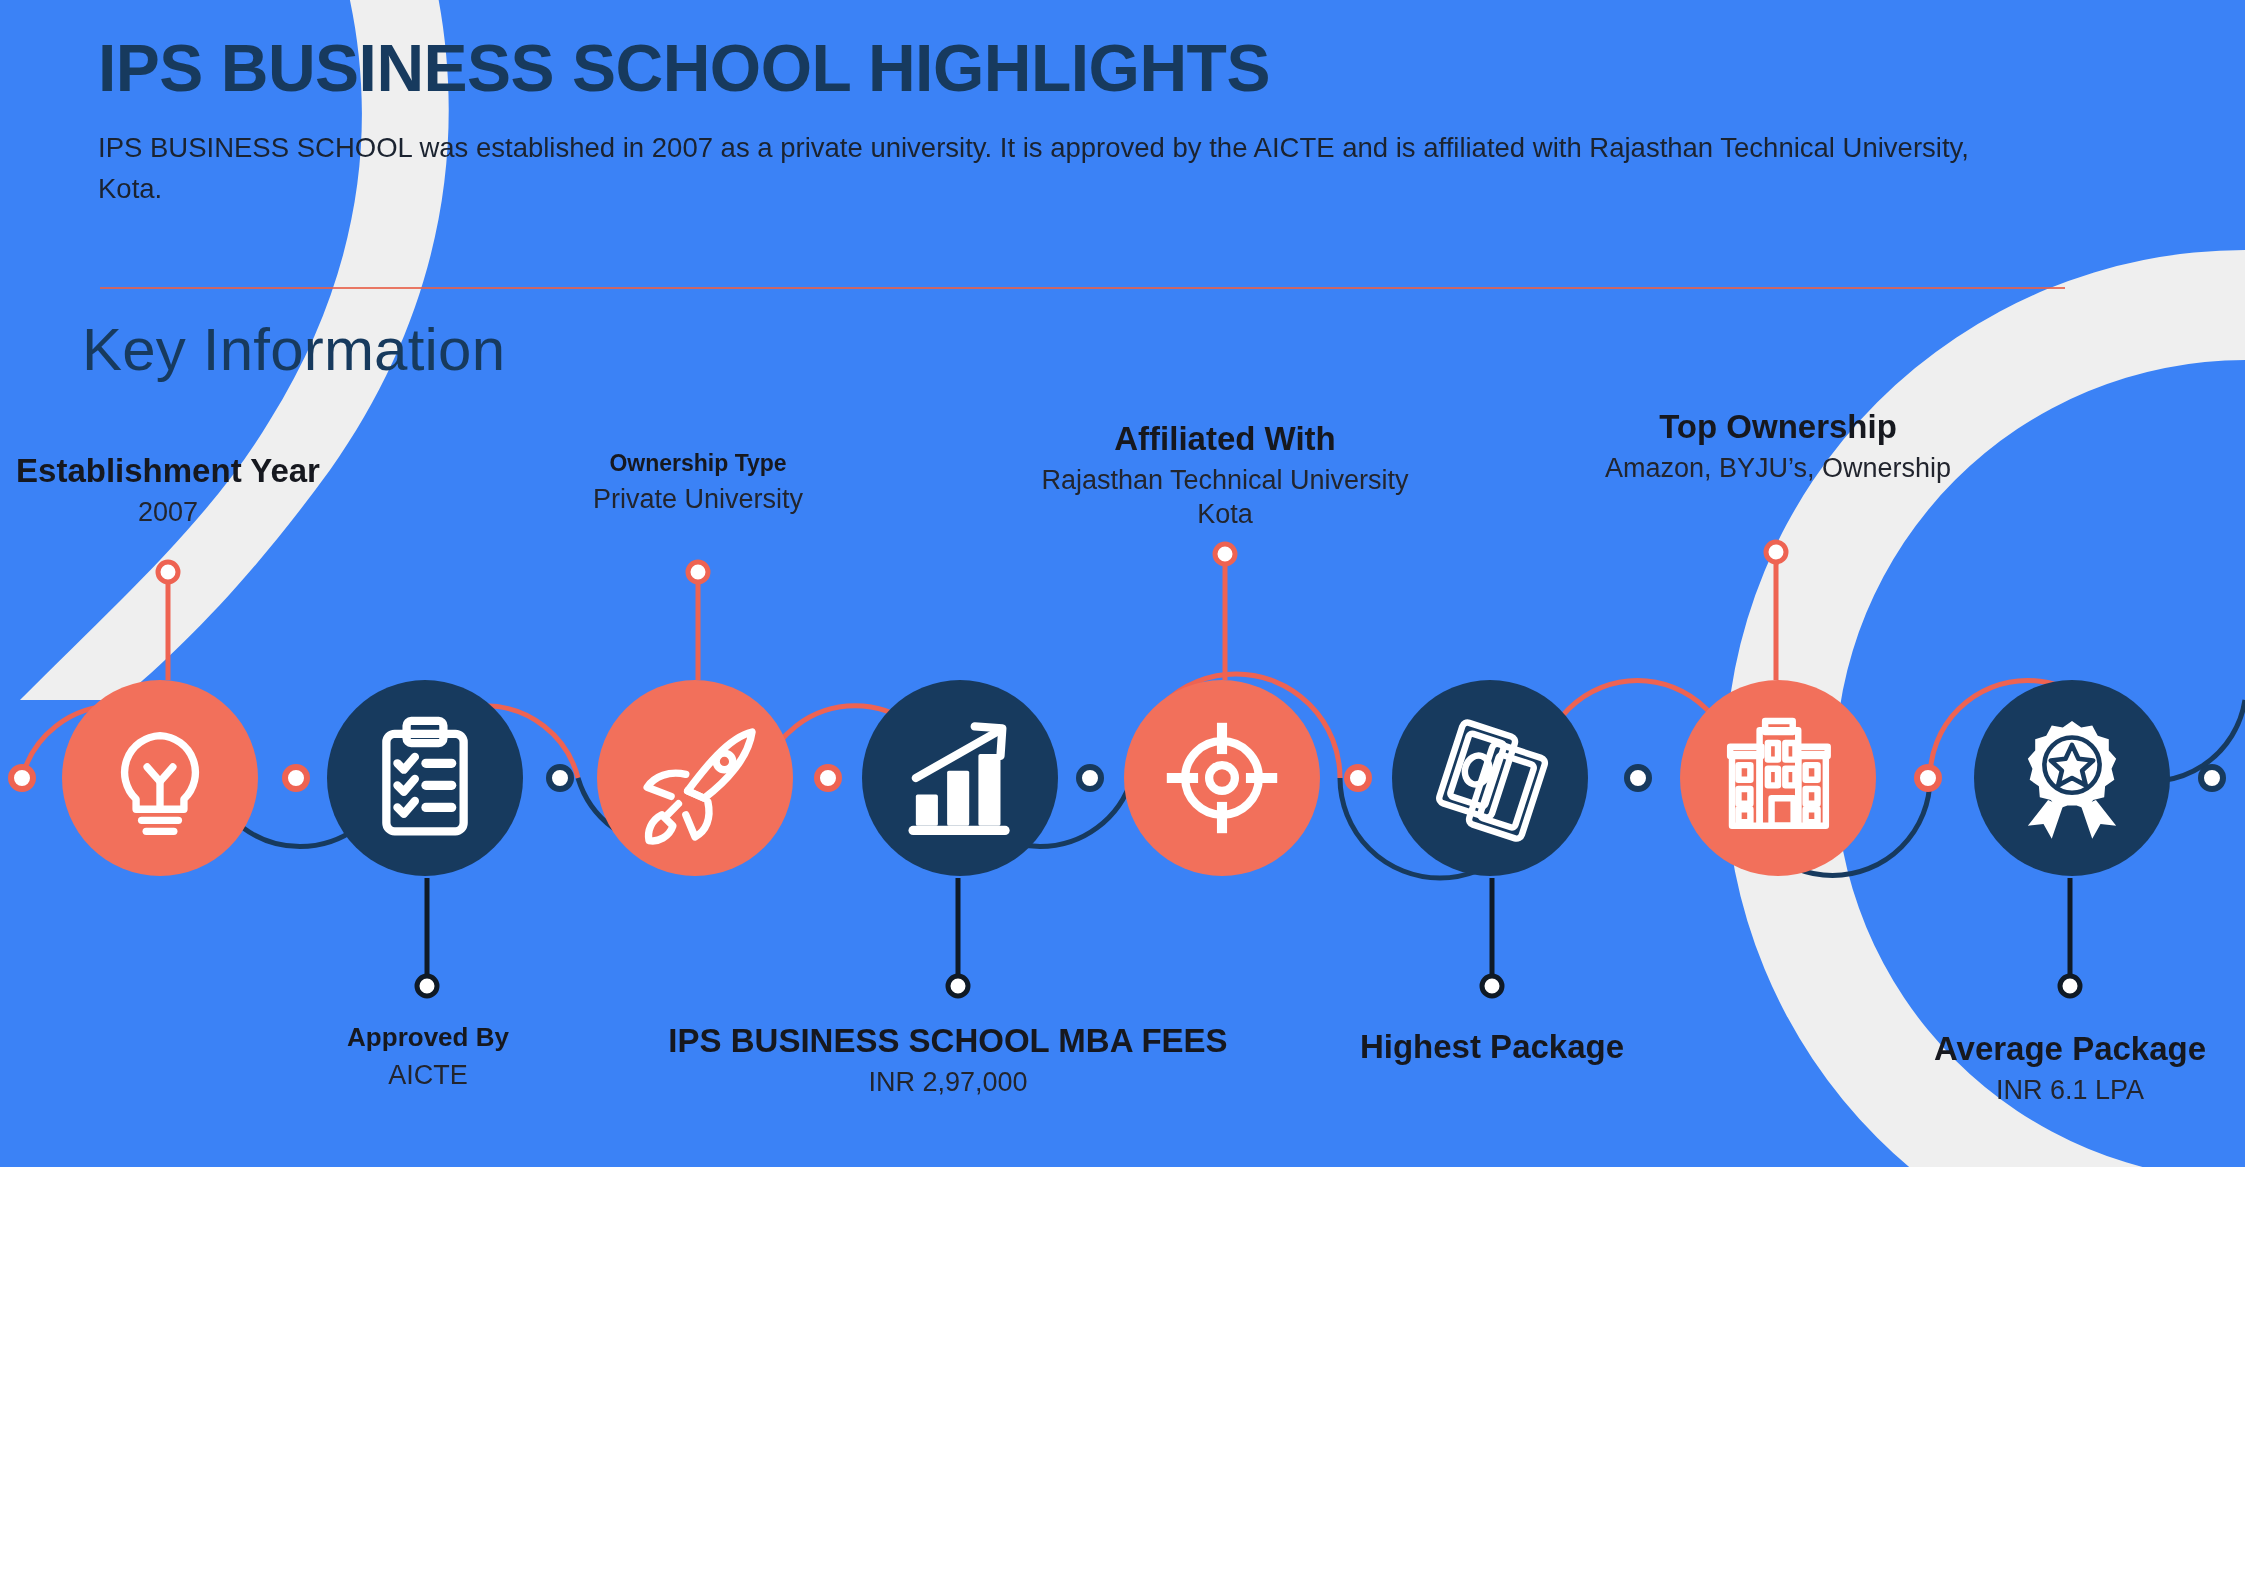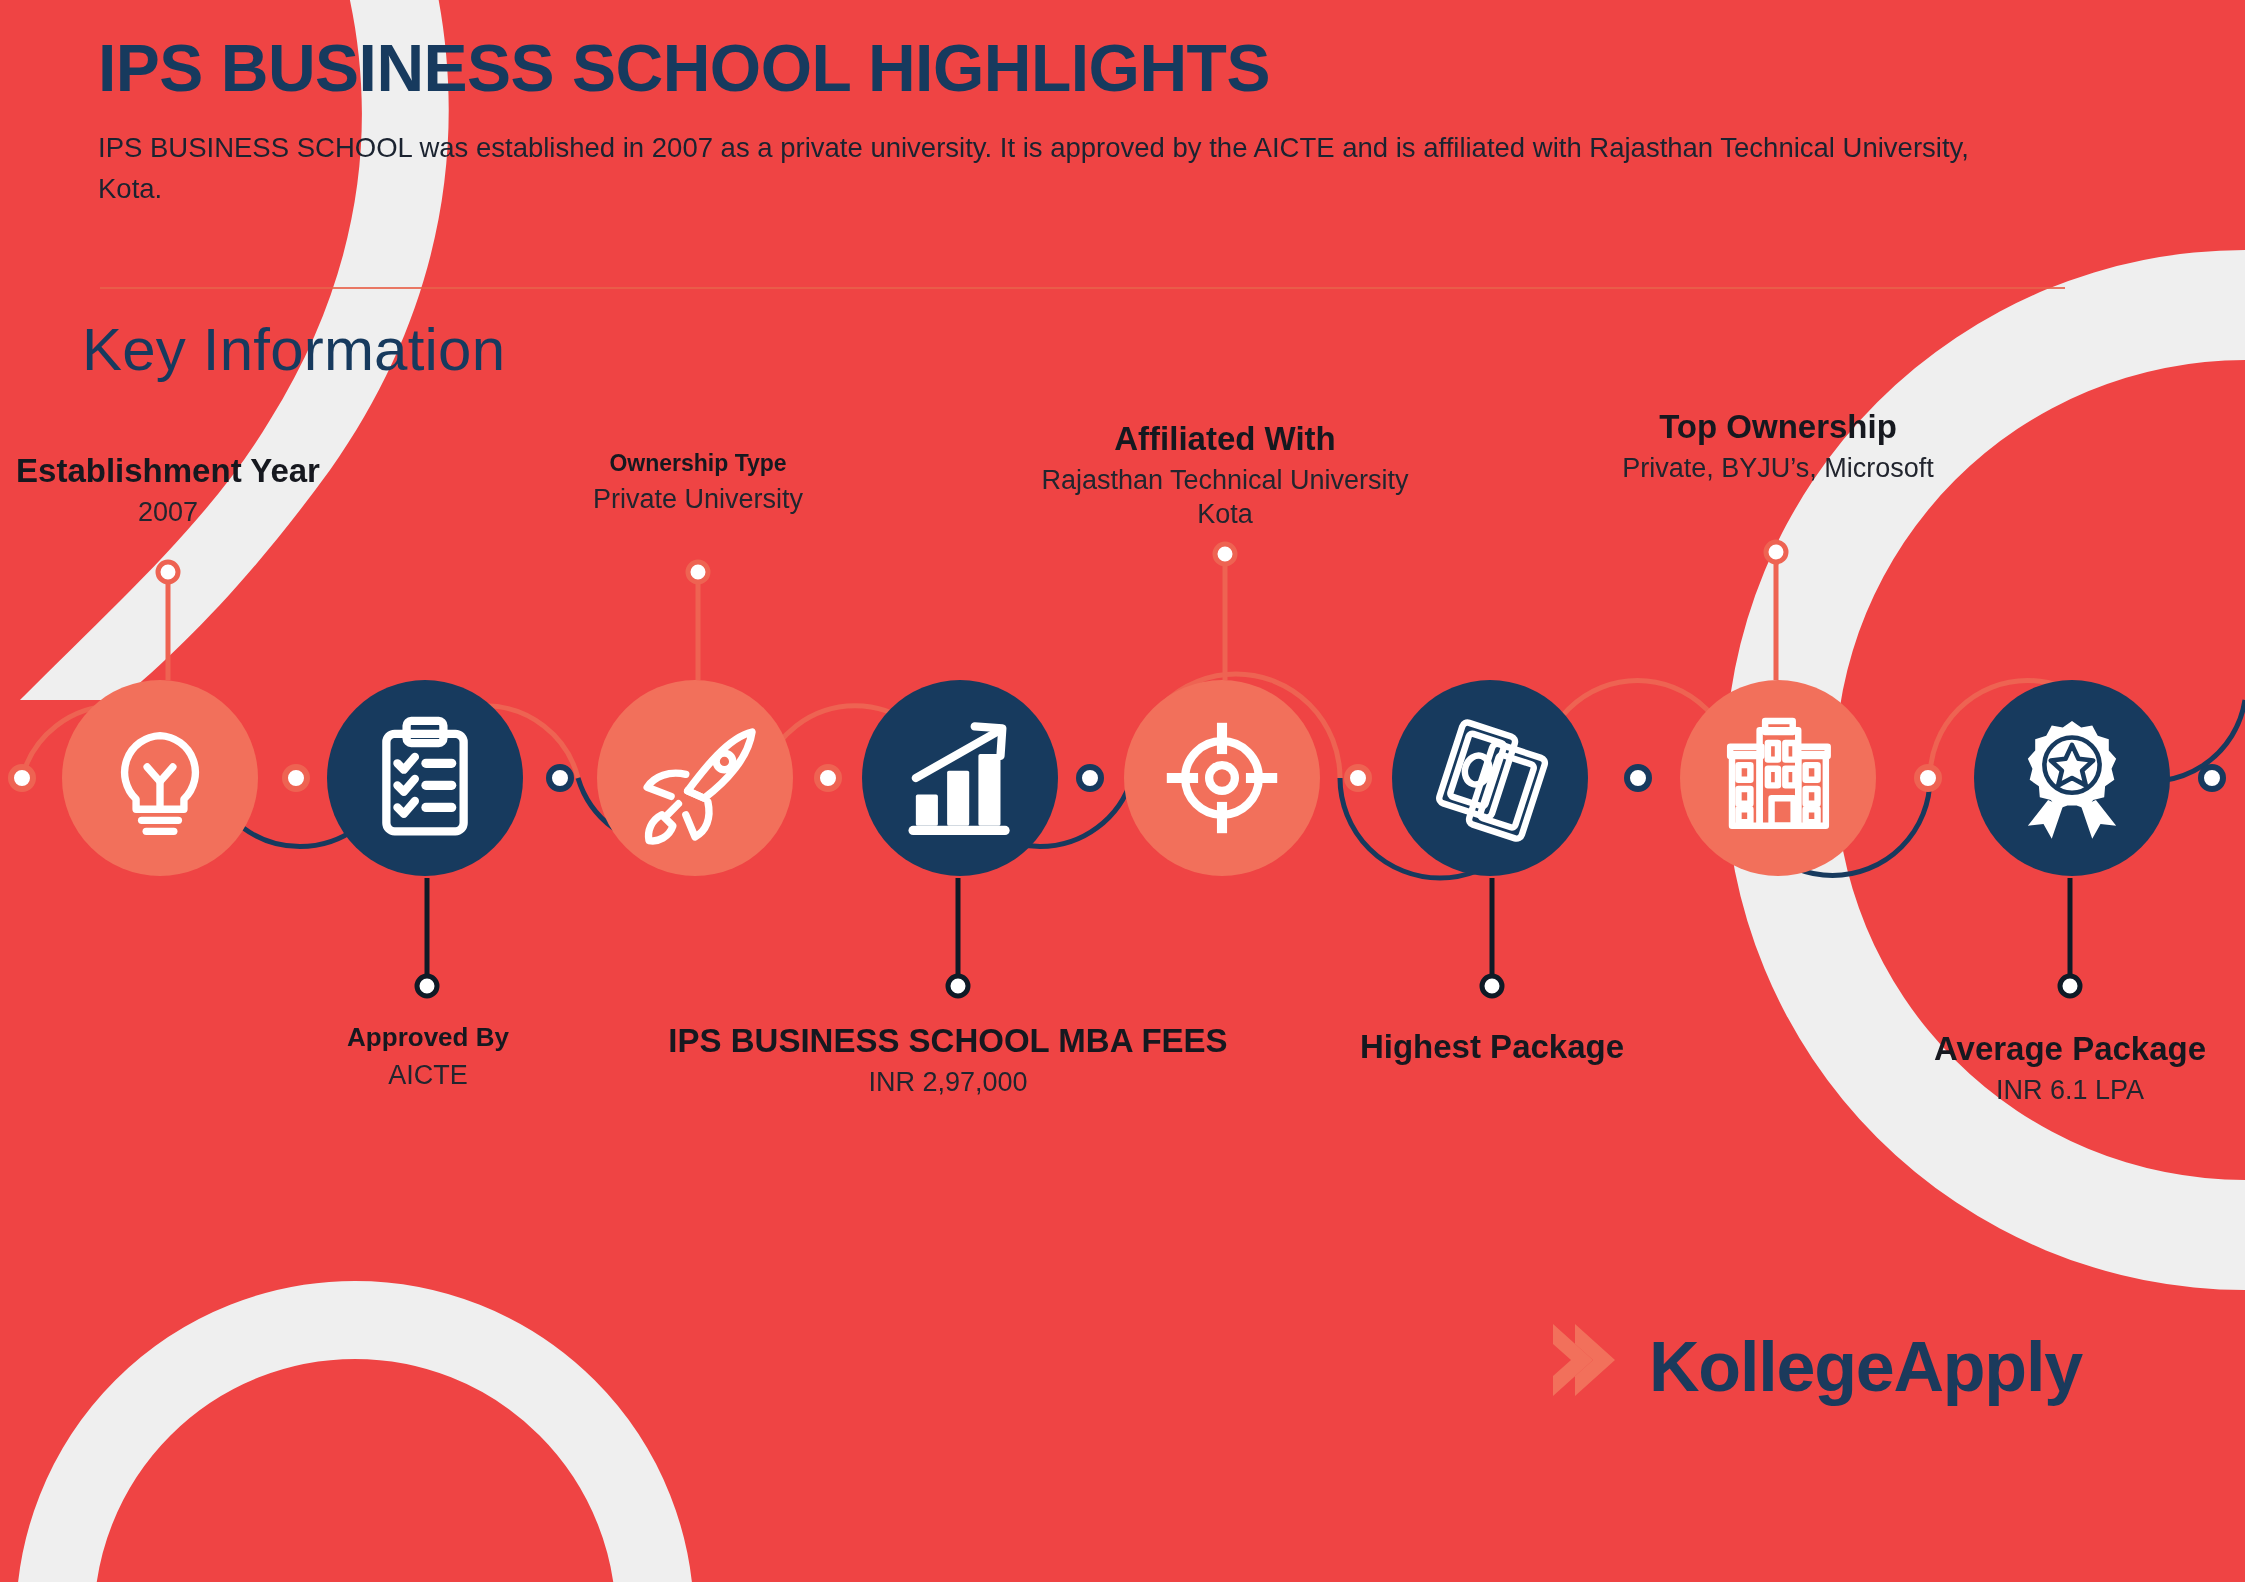--- a/index.html
+++ b/index.html
@@ -8,22 +8,22 @@
     width: 2245px;
     height: 1587px;
     background: #ffffff;
     font-family: "Liberation Sans", sans-serif;
     overflow: hidden;
   }
 
   #stage {
     position: relative;
     width: 2245px;
-    height: 1582px;
-    background: #ef4444;
+    height: 1167px;
+    background: #3b82f6;
     overflow: hidden;
     text-decoration: underline;
   }
 
   
   .bg-layer {
     position: absolute;
     inset: 0;
     z-index: 0;
     pointer-events: none;
@@ -401,21 +401,21 @@
   </div>
 
   <div class="lab" style="left:965px; top:420px;">
     <div class="lab-title" style="font-size:33px;">Affiliated With</div>
     <div class="lab-val" style="font-size:27px;">Rajasthan Technical University</div>
     <div class="lab-val2" style="font-size:27px;">Kota</div>
   </div>
 
   <div class="lab" style="left:1518px; top:408px;">
     <div class="lab-title" style="font-size:33px;">Top Ownership</div>
-    <div class="lab-val" style="font-size:27px;">Private, BYJU’s, Microsoft</div>
+    <div class="lab-val" style="font-size:27px;">Amazon, BYJU’s, Ownership</div>
   </div>
 
   <div class="lab" style="left:168px; top:1022px;">
     <div class="lab-title" style="font-size:26px;">Approved By</div>
     <div class="lab-val" style="font-size:27px;">AICTE</div>
   </div>
 
   <div class="lab" style="left:698px; top:1022px; width:620px; margin-left:-60px;">
     <div class="lab-title" style="font-size:33px;">IPS BUSINESS SCHOOL MBA FEES</div>
     <div class="lab-val" style="font-size:27px;">INR 2,97,000</div>

